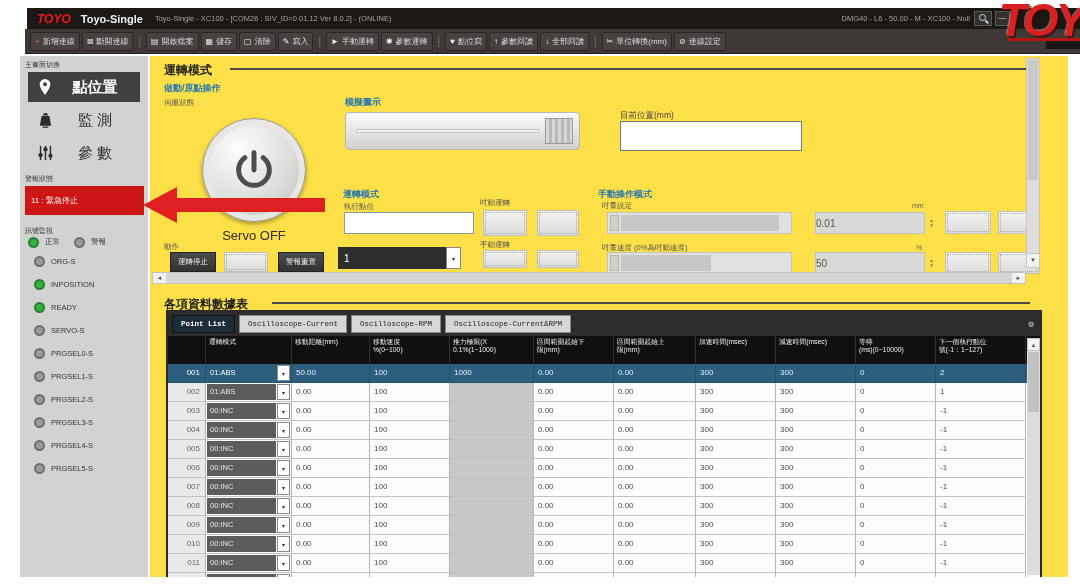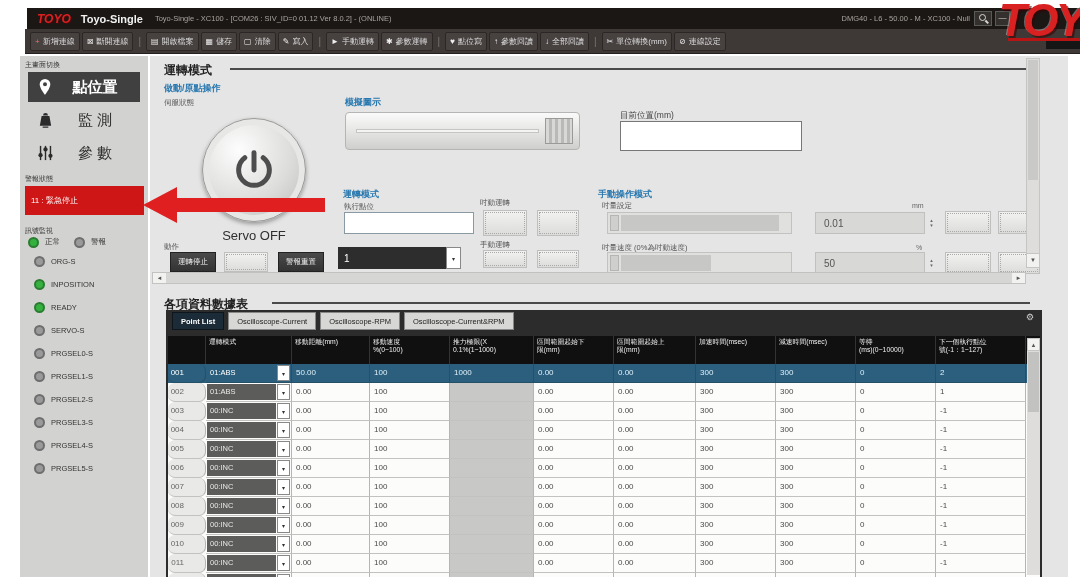--- a/index.html
+++ b/index.html
@@ -38,58 +38,58 @@
   .nav-item.active .nav-lbl{color:#fff;font-weight:bold;}
   .alarm-box{position:absolute;left:5px;top:130px;width:119px;height:29px;background:#cf1616;color:#fff;font-size:8px;display:flex;align-items:center;padding-left:6px;}
   .status-row{position:absolute;left:8px;top:179px;width:118px;display:flex;gap:14px;}
   .sig-item{display:flex;align-items:center;height:14px;margin-bottom:9px;}
   .dot{width:11px;height:11px;border-radius:50%;margin-right:6px;background:#9a9a9a;border:2px solid #6e6e6e;flex:none;}
   .dot.on{background:#35b13f;border-color:#2a7d31;}
   .sig-lbl{font-size:7.5px;color:#333;}
   .signals{position:absolute;left:14px;top:198px;}
 
   
-  .main{position:absolute;left:150px;top:56px;width:918px;height:521px;background:#e5e5e5;}
+  .main{position:absolute;left:150px;top:56px;width:918px;height:521px;background:#fde047;}
   .sec-title{position:absolute;font-size:12px;font-weight:bold;color:#222;}
   .sec-line{position:absolute;height:2px;background:#4a4a4a;}
   .blue{color:#2878b0;font-weight:bold;font-size:9px;position:absolute;}
   .tiny{font-size:7.5px;color:#555;position:absolute;}
   .power-btn{position:absolute;left:52px;top:62px;width:104px;height:104px;border-radius:50%;border:1px solid #9a9a98;background:radial-gradient(circle at 35% 30%,#fdfdfd,#dcdcda 55%,#b6b6b4);box-shadow:0 2px 4px rgba(0,0,0,.35), inset 0 0 0 6px #e7e7e5;display:flex;align-items:center;justify-content:center;}
   .servo-off{position:absolute;left:52px;top:172px;width:104px;text-align:center;font-size:13px;color:#2f2f2f;}
   .btn-dark{position:absolute;height:20px;background:linear-gradient(#4a4a4a,#333);border:1px solid #222;color:#f0f0f0;font-size:7.5px;text-align:center;font-family:inherit;}
   .btn-dis{position:absolute;background:linear-gradient(#f2f2f0,#dcdcda);border:1px solid #bfbfbd;outline:1px dotted #aaa;outline-offset:-3px;}
   .inp{position:absolute;background:#fff;border:1px solid #8a9aa4;}
   .actuator{position:absolute;left:195px;top:56px;width:235px;height:38px;border:1px solid #b5b5b3;border-radius:4px;background:linear-gradient(#fafafa,#e8e8e6 45%,#cfcfcd);}
   .act-block{position:absolute;right:6px;top:5px;width:28px;height:26px;border:1px solid #9a9a98;background:repeating-linear-gradient(90deg,#d8d8d6 0 3px,#b9b9b7 3px 6px);}
   .act-rail{position:absolute;left:10px;right:40px;top:16px;height:4px;background:#f4f4f2;border:1px solid #c5c5c3;}
   .dd-dark{position:absolute;background:#2d2d2d;color:#fff;font-size:10px;display:flex;align-items:center;padding-left:6px;}
   .dd-btn{position:absolute;background:#fff;border:1px solid #888;font-size:6px;color:#333;text-align:center;padding:0;font-family:inherit;}
   .track{position:absolute;height:22px;background:#e0e0de;border:1px solid #c2c2c0;}
   .track .fill{position:absolute;left:13px;top:2px;bottom:2px;background:#c7c7c5;}
   .track .knub{position:absolute;left:2px;top:2px;bottom:2px;width:9px;background:#cfcfcd;border:1px solid #b5b5b3;}
-  .spinfield{position:absolute;height:22px;background:#d8d8d6;border:1px solid #c0c0be;color:#555;font-size:10px;display:flex;align-items:center;padding-left:8px;}
+  .spinfield{position:absolute;height:22px;background:#d8d8d6;border:1px solid #c0c0be;color:#555;font-size:10px;display:flex;align-items:center;}
   .spincol{position:absolute;width:11px;height:22px;display:flex;flex-direction:column;align-items:center;justify-content:center;font-size:5px;color:#666;line-height:5px;}
   .vscroll{position:absolute;left:876px;top:2px;width:14px;height:210px;background:#dedddb;border:1px solid #c5c5c3;}
   .vthumb{position:absolute;left:1px;right:1px;top:1px;height:120px;background:#c9c9c7;}
   .vbtn{position:absolute;left:0;right:0;bottom:0;height:14px;background:#f2f2f0;border-top:1px solid #c5c5c3;font-size:6px;color:#555;text-align:center;line-height:13px;}
   .hscroll{position:absolute;left:2px;top:216px;width:874px;height:12px;background:#d6d6d4;border:1px solid #c2c2c0;display:flex;}
   .hbtn{width:13px;height:100%;background:#f2f2f0;font-size:6px;color:#555;text-align:center;line-height:10px;border:none;font-family:inherit;}
   .hbtn.r{margin-left:auto;}
 
   
   .tframe{position:absolute;left:16px;top:254px;width:876px;height:267px;background:#2c2c2c;padding:2px;overflow:hidden;}
-  .tabbar{position:relative;height:24px;display:flex;}
+  .tabbar{position:relative;height:24px;display:flex;align-items:center;font-family:Liberation Mono, monospace;}
   .tab{height:18px;margin-left:4px;padding:0 8px;font-size:7.5px;border:1px solid #888;background:#d7d7d5;color:#222;font-family:inherit;}
   .tab.active{background:#1c2b38;color:#fff;border-color:#0e151c;font-weight:bold;}
   .gear{margin-left:auto;margin-right:6px;color:#cfcfcd;font-size:9px;}
   .thead{display:grid;height:28px;background:#101010;}
   .th{border-right:1px solid #333;color:#f0f0f0;font-size:6.8px;line-height:1.18;padding:2px 3px;white-space:pre-line;overflow:hidden;}
   .trow{display:grid;height:19px;background:#fcfcfa;}
   .td{border-right:1px solid #b5b5b3;border-bottom:1px solid #c2c2c0;font-size:8px;color:#4a4a4a;line-height:17px;padding-left:4px;overflow:hidden;}
-  .td-no{background:#e9e9e7;color:#666;text-align:right;padding-right:21px;padding-left:0;border-radius:7px;}
+  .td-no{background:#e9e9e7;color:#666;text-align:right;padding-right:5px;padding-left:0;}
   .td-mode{display:flex;padding:0;}
   .mode-box{flex:1;background:#5c5c5a;color:#e8e8e6;margin:1px;font-size:7.5px;line-height:15px;padding-left:3px;overflow:hidden;}
   .mode-dd{width:13px;background:#fff;border:1px solid #888;font-size:6px;color:#333;margin:1px 1px 1px 0;padding:0;font-family:inherit;}
   .td.dis{background:#c8c8c6;}
   .trow.sel{background:#2b5f7d;}
   .trow.sel .td{color:#dff0fa;border-color:#255066;}
   .trow.sel .td-no{background:#2b5f7d;color:#fff;}
   .trow.sel .mode-box{background:transparent;color:#fff;}
   .tscroll{position:absolute;right:2px;top:28px;bottom:2px;width:13px;background:#dedddb;}
   .tsup{position:absolute;top:0;left:0;right:0;height:13px;background:#f2f2f0;border:1px solid #c5c5c3;font-size:6px;color:#555;text-align:center;line-height:12px;}

